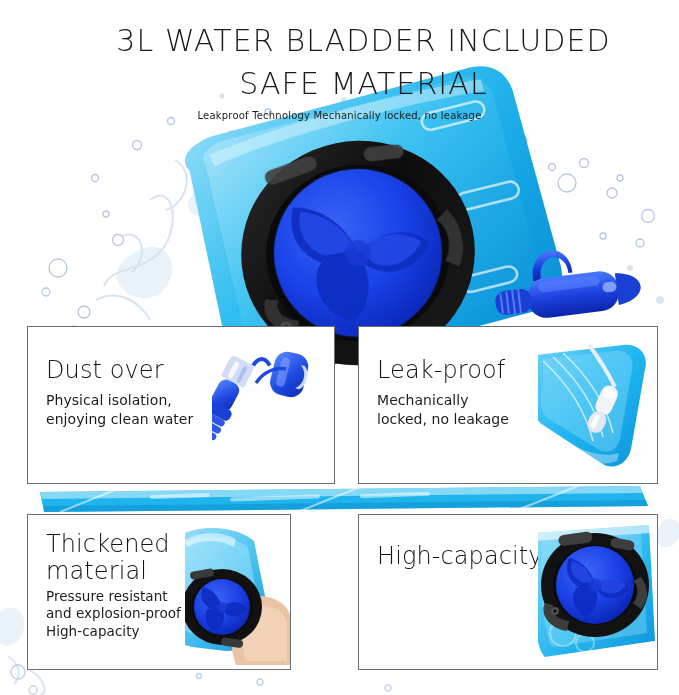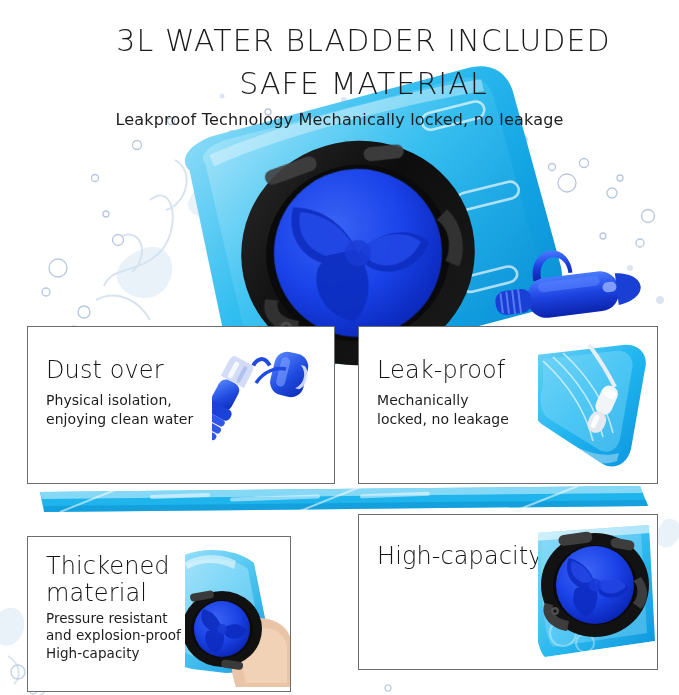--- a/index.html
+++ b/index.html
@@ -25,39 +25,39 @@
     letter-spacing:1.1px;
     line-height:1.02;
     white-space:nowrap;
     padding-left:48px;
   }
   .title-l1{font-size:30px;margin-top:26px;}
   .title-l2{font-size:30px;margin-top:12px;}
   .subtitle{
     font-family:"DejaVu Sans", sans-serif;
     font-weight:400;
-    font-size:16px;
+    font-size:10px;
     color:#1d1d1d;
     letter-spacing:.2px;
     margin-top:11px;
     white-space:nowrap;
   }
 
   
   .card{
     position:absolute;
     background:#ffffff;
     border:1px solid #6d6d6d;
     box-sizing:border-box;
     overflow:hidden;
     z-index:30;
   }
   #card-1{left:27px;  top:326px; width:308px; height:158px;}
   #card-2{left:358px; top:326px; width:300px; height:158px;}
-  #card-3{left:27px;  top:536px; width:264px; height:156px;}
+  #card-3{left:27px;  top:514px; width:264px; height:156px;}
   #card-4{left:358px; top:514px; width:300px; height:156px;}
 
   .card-text{position:absolute;left:18px;top:0;width:63%;}
   #card-1 .card-text{top:30px;}
   #card-2 .card-text{top:30px;}
   #card-3 .card-text{top:16px;}
   #card-4 .card-text{top:28px;}
 
   .card-title{
     font-family:"DejaVu Sans", sans-serif;

